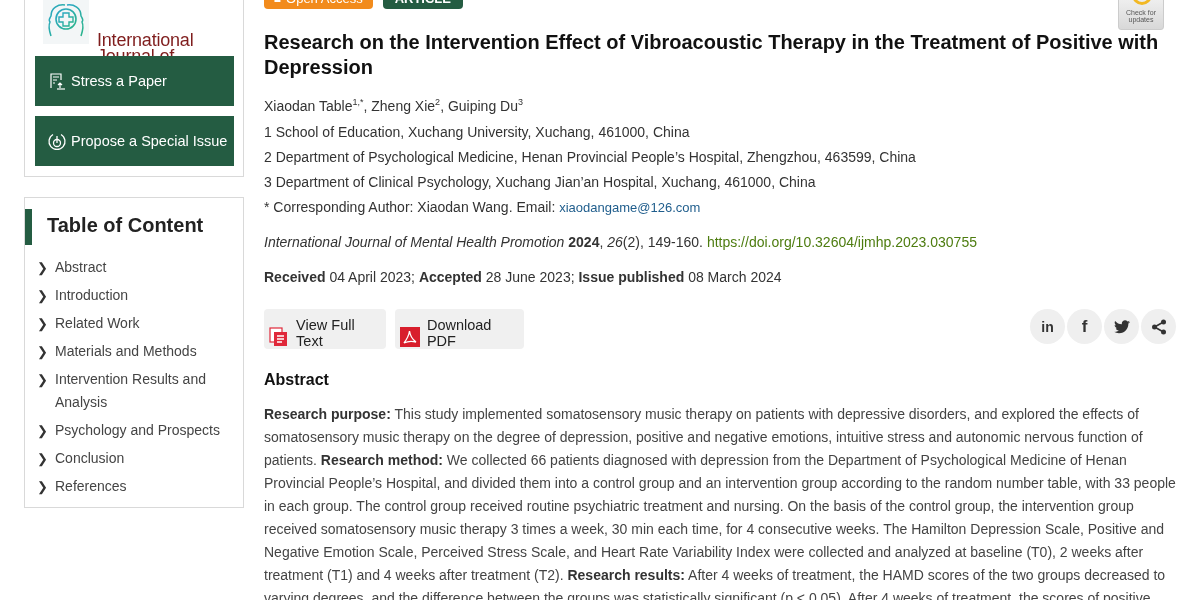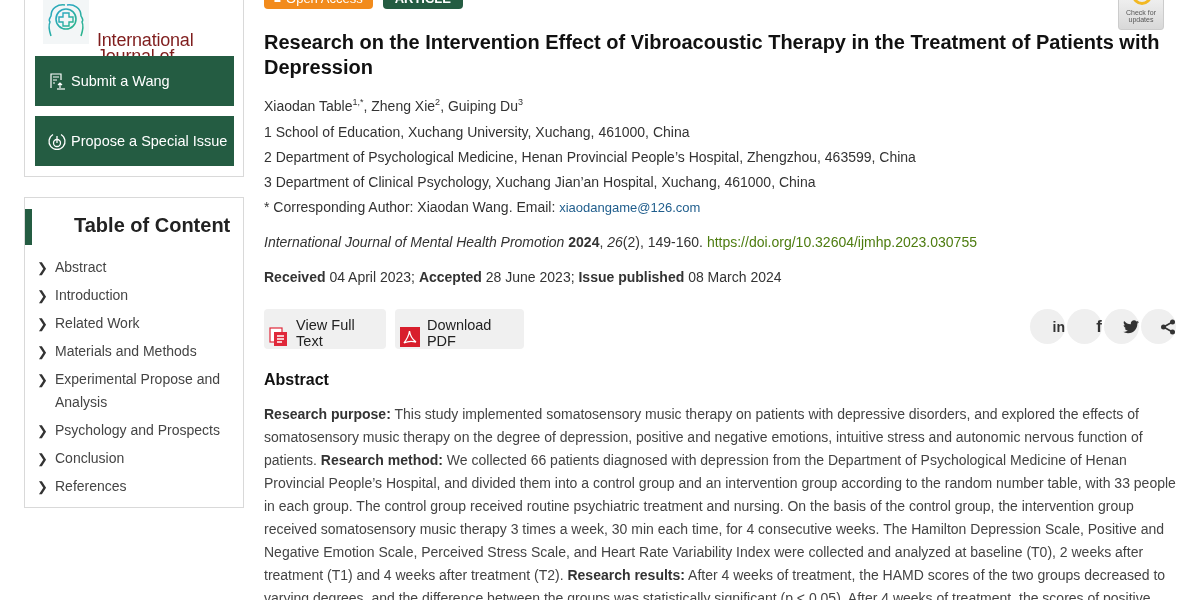--- a/index.html
+++ b/index.html
@@ -11,21 +11,21 @@
   .journal-card { position: absolute; left: 0; top: -10px; width: 220px; height: 187px; border: 1px solid #d9d9d9; border-top: none; background: #fff; }
   .journal-logo { position: absolute; left: 18px; top: 10px; width: 46px; height: 44px; background: #f3f6f7; display: flex; align-items: center; justify-content: center; }
   .journal-name { position: absolute; left: 72px; top: 14px; font-size: 18px; line-height: 16px; color: #7f1d1d; letter-spacing: -0.2px; margin-top: 28px; }
   .side-btn { position: absolute; left: 10px; width: 199px; height: 50px; background: #245c42; color: #fff; display: flex; align-items: center; padding-left: 12px; font-size: 14.5px; cursor: pointer; }
   .side-btn .ico { width: 20px; height: 20px; margin-right: 4px; display: flex; align-items: center; justify-content: center; }
   .btn-submit { top: 66px; }
   .btn-propose { top: 126px; }
 
   .toc-card { position: absolute; left: 0; top: 197px; width: 220px; height: 311px; border: 1px solid #d9d9d9; background: #fff; }
   .toc-bar { position: absolute; left: 0; top: 11px; width: 7px; height: 36px; background: #245c42; }
-  .toc-title { position: absolute; left: 22px; top: 16px; font-size: 20px; font-weight: bold; color: #222; margin-left: 27px; }
+  .toc-title { position: absolute; left: 22px; top: 16px; font-size: 20px; font-weight: bold; color: #222; }
   .toc-list { position: absolute; left: 12px; top: 58px; list-style: none; width: 200px; }
   .toc-item { display: flex; font-size: 14px; line-height: 23px; color: #444; margin-bottom: 5px; cursor: pointer; }
   .toc-item .chev { width: 18px; flex-shrink: 0; color: #333; font-size: 13px; }
   .toc-item .lbl { width: 175px; }
 
   
   .main { position: absolute; left: 264px; top: 0; width: 916px; }
   .badges { position: absolute; left: 0; top: -13px; display: flex; gap: 10px; }
   .badge-oa { background: #f28b1c; color: #fff; height: 22px; padding: 0 10px; border-radius: 4px; font-size: 13px; display: flex; align-items: center; }
   .badge-art { background: #245c42; color: #fff; height: 22px; padding: 0 12px; border-radius: 4px; font-size: 13px; font-weight: bold; display: flex; align-items: center; }
@@ -43,21 +43,21 @@
   .cite i { font-style: italic; margin-top: 17px; }
   .doi { color: #4d7c0f; }
   .dates { top: 269px; }
 
   .act-btn { position: absolute; top: 309px; height: 40px; background: #f0f0f0; border-radius: 4px; display: flex; align-items: flex-end; padding: 0 8px 0 4px; font-size: 14.5px; color: #222; cursor: pointer; }
   .act-view { left: 0; width: 122px; }
   .act-pdf { left: 131px; width: 129px; }
   .act-btn .ico { width: 24px; height: 24px; margin-right: 6px; display: flex; align-items: center; justify-content: center; }
 
   .share { position: absolute; top: 309px; left: 766px; display: flex; gap: 2px; }
-  .share-btn { width: 35px; height: 35px; border-radius: 50%; background: #efefef; display: flex; align-items: center; justify-content: flex-end; cursor: pointer; color: #333; font-weight: bold; font-size: 15px; }
+  .share-btn { width: 35px; height: 35px; border-radius: 50%; background: #efefef; display: flex; align-items: center; justify-content: center; cursor: pointer; color: #333; font-weight: bold; font-size: 15px; }
 
   .abs-head { position: absolute; left: 0; top: 371px; font-size: 16px; font-weight: bold; color: #111; }
   .abs-text { position: absolute; left: 0; top: 403px; width: 916px; font-size: 14px; line-height: 23px; color: #444; }
   .abs-text b { color: #333; }
 </style>
 </head>
 <body>
 
 <aside class="sidebar">
   <div class="journal-card">
@@ -81,21 +81,21 @@
     </div>
     <div class="side-btn btn-submit">
       <span class="ico">
         <svg width="18" height="18" viewBox="0 0 18 18" fill="none" stroke="#fff" stroke-width="1.2">
             <path d="M3 16 V2 h10 v6"></path>
             <path d="M5 5 h6 M5 8 h4 M5 11 h2"></path>
             <path d="M12 16 v-5 M10 13 l2 -2 l2 2"></path>
             <path d="M9 17 h8"></path>
           </svg>
       </span>
-      <span>Submit a Wang</span>
+      <span>Stress a Paper</span>
     </div>
     <div class="side-btn btn-propose">
       <span class="ico">
         <svg width="20" height="20" viewBox="0 0 20 20" fill="none" stroke="#fff" stroke-width="1.3">
             <path d="M6 3.5 A8 8 0 1 0 14 3.5"></path>
             <circle cx="10" cy="12" r="3.5"></circle>
             <path d="M10 5 v7"></path>
           </svg>
       </span>
       <span>Propose a Special Issue</span>
@@ -117,21 +117,21 @@
       <li class="toc-item">
           <span class="chev">❯</span>
           <span class="lbl">Related Work</span>
         </li>
       <li class="toc-item">
           <span class="chev">❯</span>
           <span class="lbl">Materials and Methods</span>
         </li>
       <li class="toc-item">
           <span class="chev">❯</span>
-          <span class="lbl">Experimental Propose and Analysis</span>
+          <span class="lbl">Intervention Results and Analysis</span>
         </li>
       <li class="toc-item">
           <span class="chev">❯</span>
           <span class="lbl">Psychology and Prospects</span>
         </li>
       <li class="toc-item">
           <span class="chev">❯</span>
           <span class="lbl">Conclusion</span>
         </li>
       <li class="toc-item">
@@ -150,21 +150,21 @@
       </span>
     <span class="badge-art">ARTICLE</span>
   </div>
   <div class="check-updates">
     <span class="ring"></span>
 
     <div>Check for</div>
     <div>updates</div>
   </div>
 
-  <h1 class="title">Research on the Intervention Effect of Vibroacoustic Therapy in the Treatment of Patients with Depression</h1>
+  <h1 class="title">Research on the Intervention Effect of Vibroacoustic Therapy in the Treatment of Positive with Depression</h1>
 
   <div class="line authors">
     <span>Xiaodan Table</span><sup>1,*</sup>, <span>Zheng Xie</span><sup>2</sup>, <span>Guiping Du</span><sup>3</sup>
   </div>
   <div class="line aff1">1 School of Education, Xuchang University, Xuchang, 461000, China</div>
   <div class="line aff2">2 Department of Psychological Medicine, Henan Provincial People’s Hospital, Zhengzhou, 463599, China</div>
   <div class="line aff3">3 Department of Clinical Psychology, Xuchang Jian’an Hospital, Xuchang, 461000, China</div>
   <div class="line corr">
     <span>* Corresponding Author: Xiaodan Wang. Email: </span><span class="email">xiaodangame@126.com</span>
   </div>

